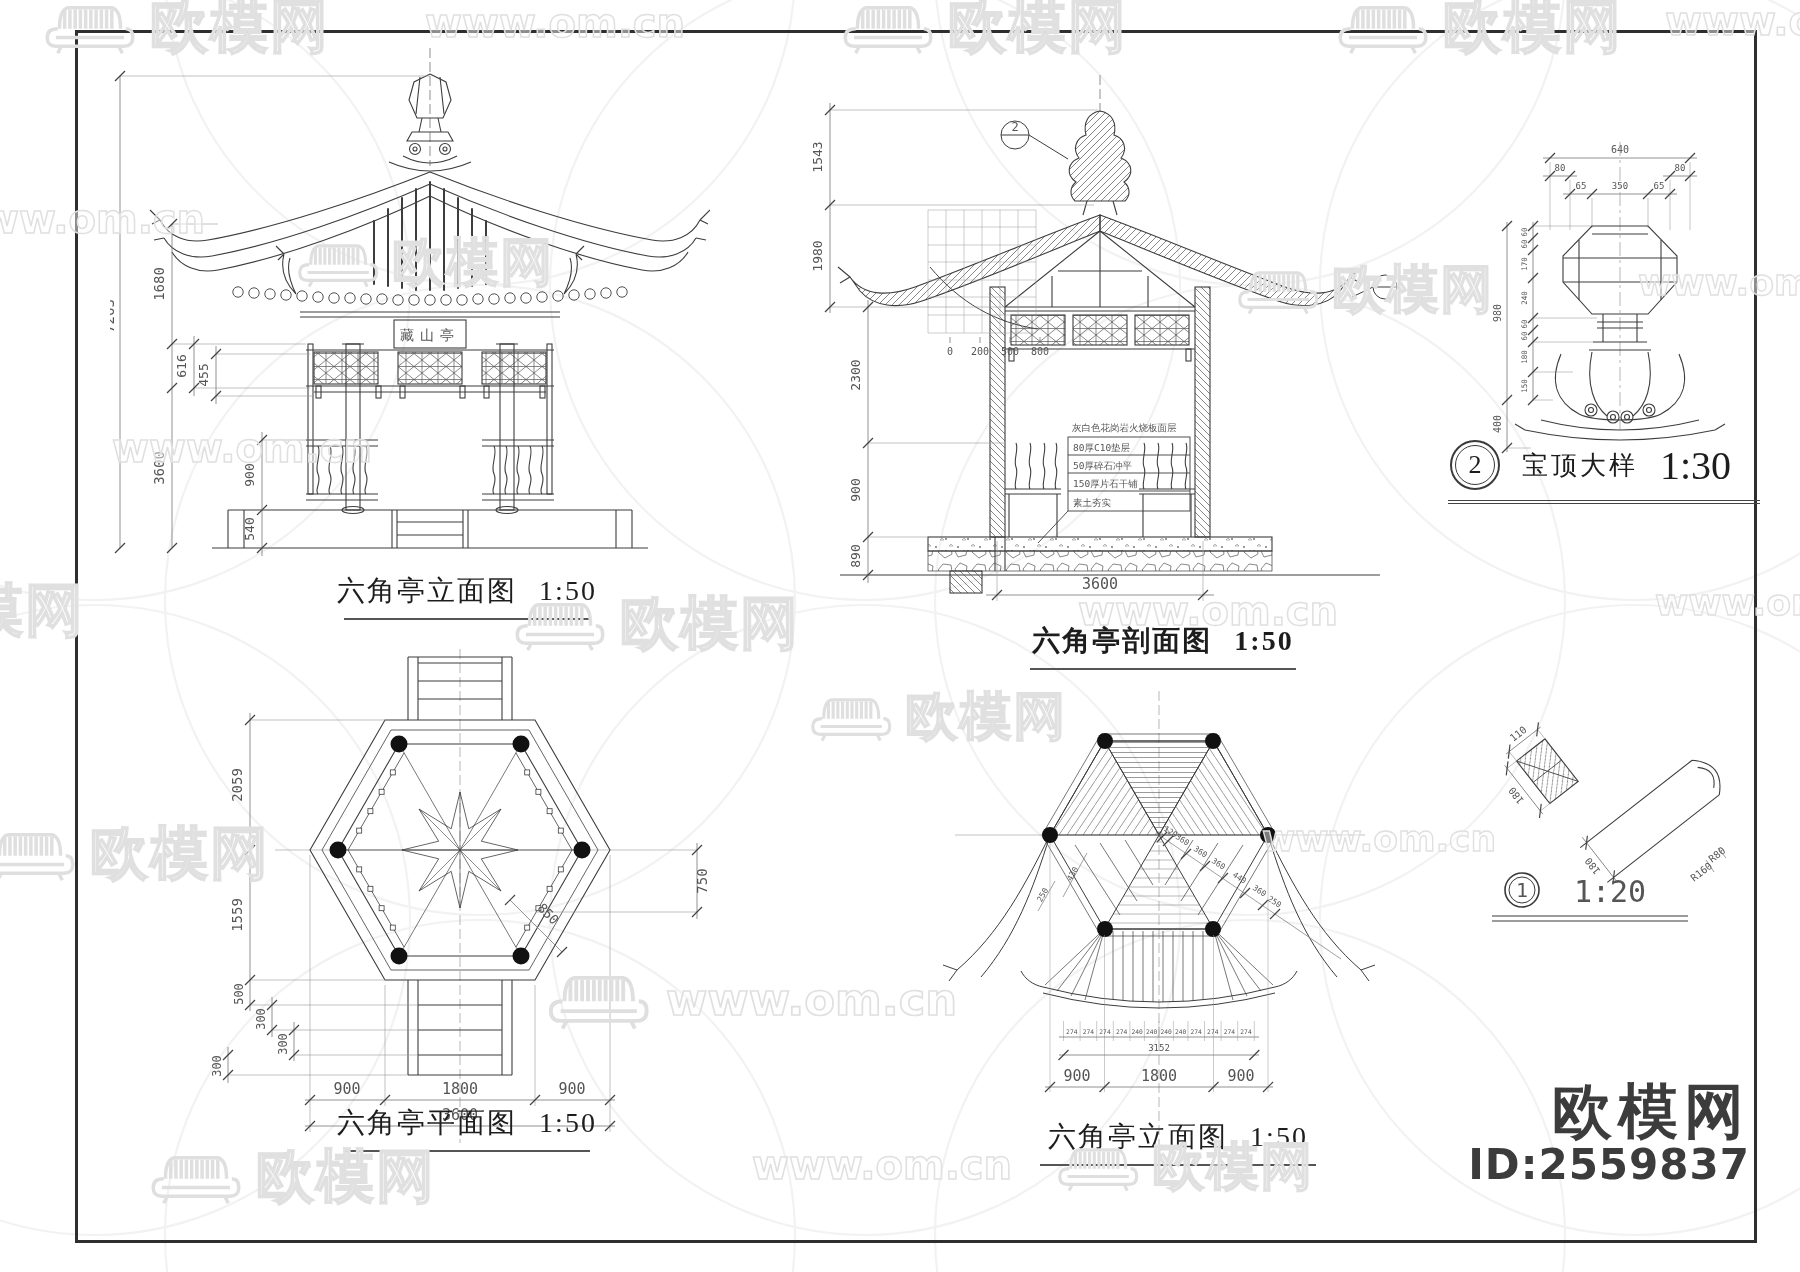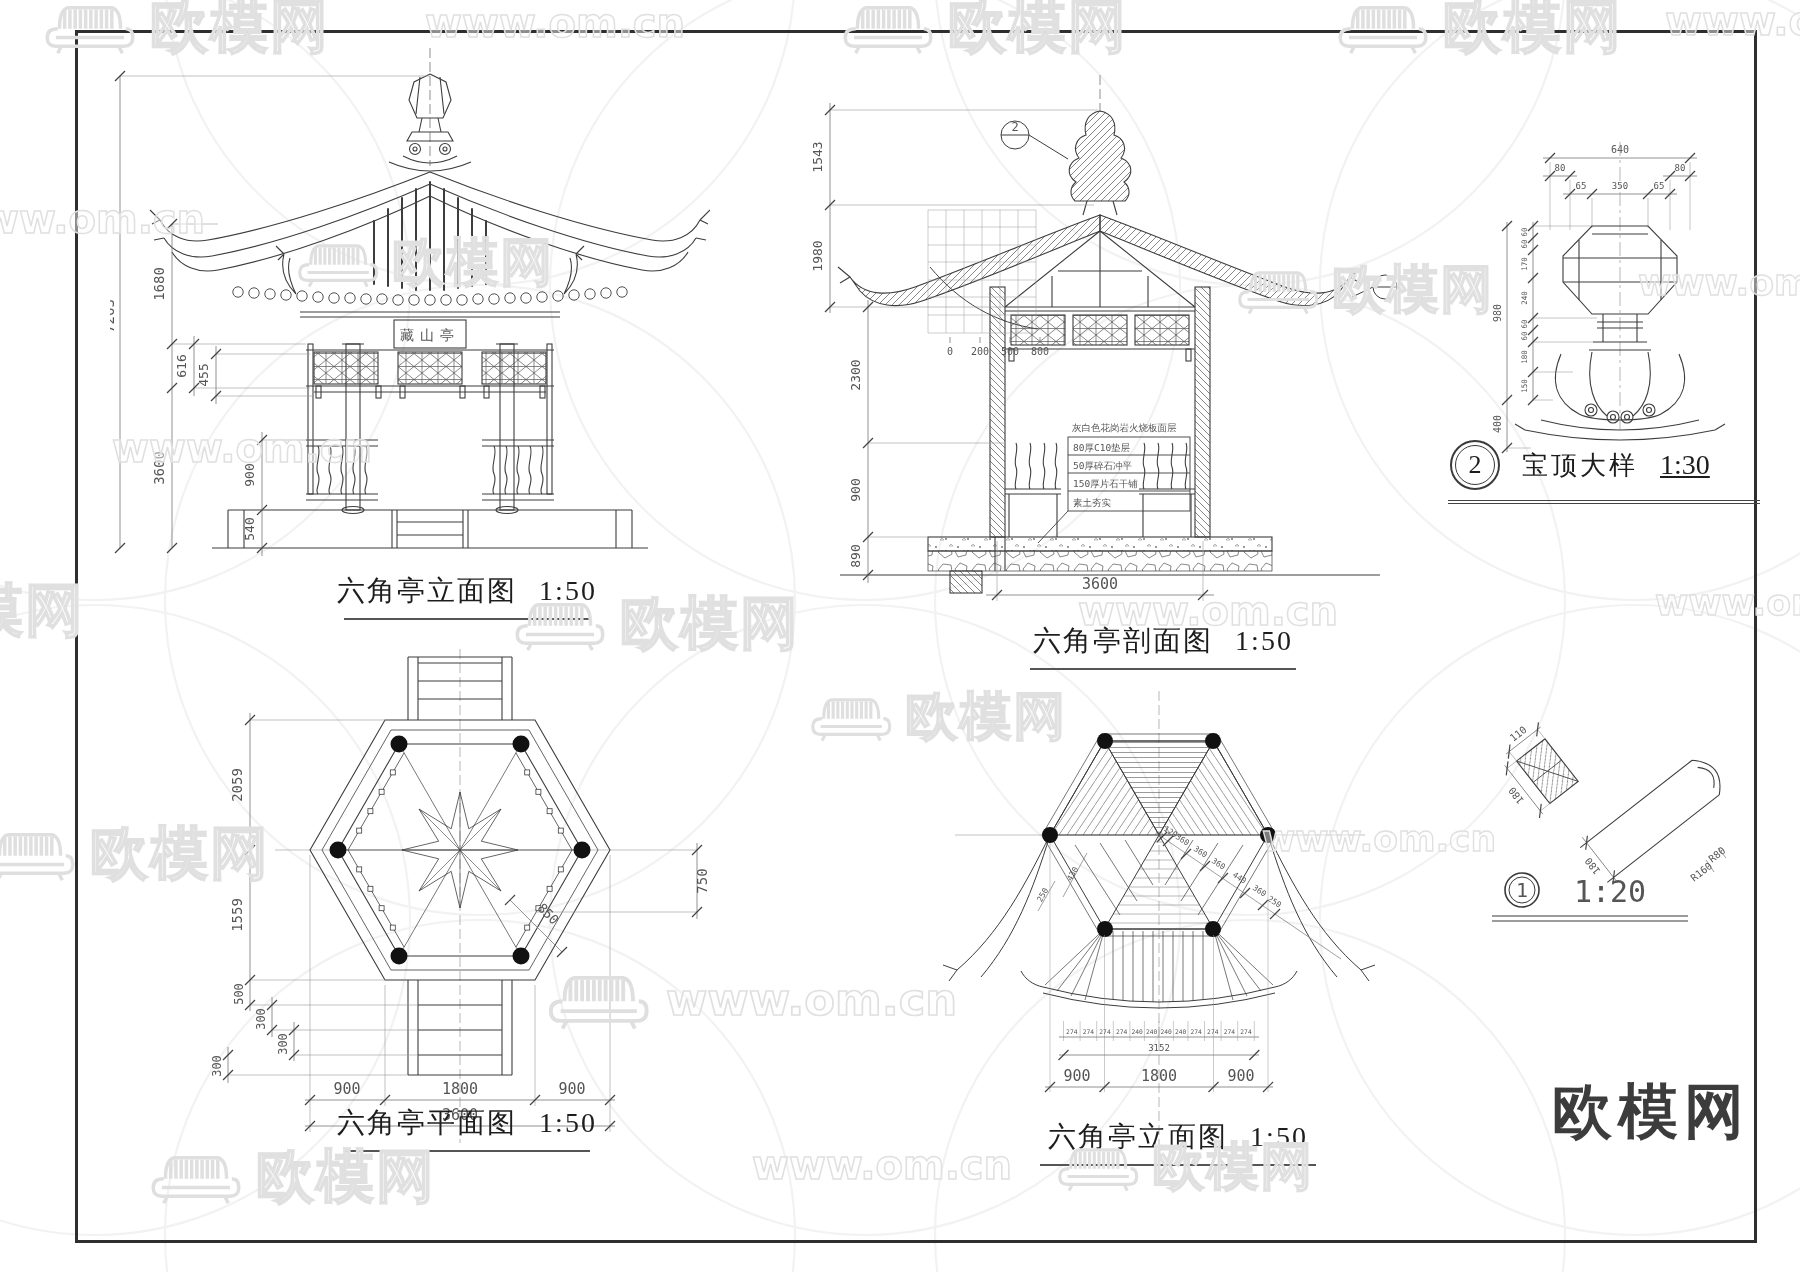--- a/index.html
+++ b/index.html
@@ -8,21 +8,21 @@
   .bg{position:absolute;left:0;top:0;z-index:0;}
   .frame{position:absolute;left:75px;top:30px;width:1676px;height:1207px;border:3px solid #2e2e2e;z-index:5;}
   .view{position:absolute;z-index:10;}
   .view-title{position:absolute;z-index:15;display:flex;align-items:baseline;justify-content:center;gap:22px;
         font-family:"Liberation Serif",serif;font-size:28px;color:#1d1d1d;
         border-bottom:2px solid #555;padding:0 8px 8px 8px;letter-spacing:2px;white-space:nowrap;}
   .detail-title{position:absolute;z-index:15;display:flex;align-items:center;gap:22px;
         font-family:"Liberation Serif",serif;color:#1d1d1d;
         border-bottom:4px double #444;padding:0 10px 10px 2px;white-space:nowrap;}
   .detail-title .lbl{font-size:26px;letter-spacing:3px;}
-  .detail-title .scl{font-size:28px;text-decoration:underline;}
+  .detail-title .scl{font-size:40px;}
   .bubble{width:46px;height:46px;border-radius:50%;border:2px solid #3a3a3a;position:relative;
         display:flex;align-items:center;justify-content:center;flex:0 0 auto;}
   .bubble::before{content:"";position:absolute;inset:3px;border:1.5px solid #3a3a3a;border-radius:50%;}
   .bubble span{font-size:26px;font-family:"Liberation Serif",serif;}
   .logo{position:absolute;left:1440px;top:1080px;width:310px;text-align:right;z-index:40;color:#3c3c3c;line-height:1.05;}
   .logo .brand{font-size:60px;font-weight:700;letter-spacing:6px;}
   .logo .id{font-size:42px;font-weight:600;letter-spacing:1px;}
   .wm{position:absolute;display:flex;align-items:center;gap:12px;z-index:30;pointer-events:none;white-space:nowrap;}
   .wm-cn{font-size:58px;font-weight:700;letter-spacing:2px;color:rgba(255,255,255,.45);
         -webkit-text-stroke:1.7px #e0e0e0;}
@@ -304,21 +304,21 @@
       <use href="#tk" x="68" y="500"></use>
     <use href="#tk" x="197" y="520"></use>
       <use href="#tk" x="403" y="520"></use>
     <text x="22" y="82" font-size="13" text-anchor="middle" transform="rotate(-90 22 82)">1543</text>
     <text x="22" y="181" font-size="13" text-anchor="middle" transform="rotate(-90 22 181)">1980</text>
     <text x="60" y="300" font-size="13" text-anchor="middle" transform="rotate(-90 60 300)">2300</text>
     <text x="60" y="415" font-size="13" text-anchor="middle" transform="rotate(-90 60 415)">900</text>
     <text x="60" y="481" font-size="13" text-anchor="middle" transform="rotate(-90 60 481)">890</text>
     <text x="300" y="514" font-size="15" text-anchor="middle">3600</text>
   </svg>
-  <div class="view-title" style="left:1030px;top:622px;width:250px;">
+  <div class="view-title" style="left:1030px;top:622px;width:250px;font-weight:bold;">
     <span>六角亭剖面图</span>
     <span>1:50</span>
   </div>
 
   
   <svg class="view" style="left:1445px;top:130px;" width="330" height="370">
     <g stroke="#777" stroke-width="0.8" fill="none">
       <path d="M98 28 H252 M98 46 H132 M218 46 H252 M118 64 H232 M88 92 V270 M62 92 V322"></path>
     </g>
     <g stroke="#999" stroke-width="0.55" fill="none">
@@ -590,20 +590,21 @@
         <circle cx="62" cy="190" r="13" stroke-width="1"></circle>
       <path d="M32 216 H228 M32 221 H228" stroke-width="1.2"></path>
     </g>
     <text x="62" y="197" font-size="20" text-anchor="middle" fill="#222" font-family="Liberation Serif,serif">1</text>
     <text x="150" y="202" font-size="30" text-anchor="middle" fill="#222" font-family="Liberation Serif,serif">1:20</text>
   </svg>
 
   
   <div class="logo">
     <div class="brand">欧模网</div>
+    <div class="id">ID:2559837</div>
   </div>
 
   
   <div class="wm" style="left:42px;top:-12px;">
       <svg class="sofa">
         <use href="#sofa"></use>
       </svg>
       <span class="wm-cn">欧模网</span>
     </div>
   <div class="wm" style="left:425px;top:0px;">

